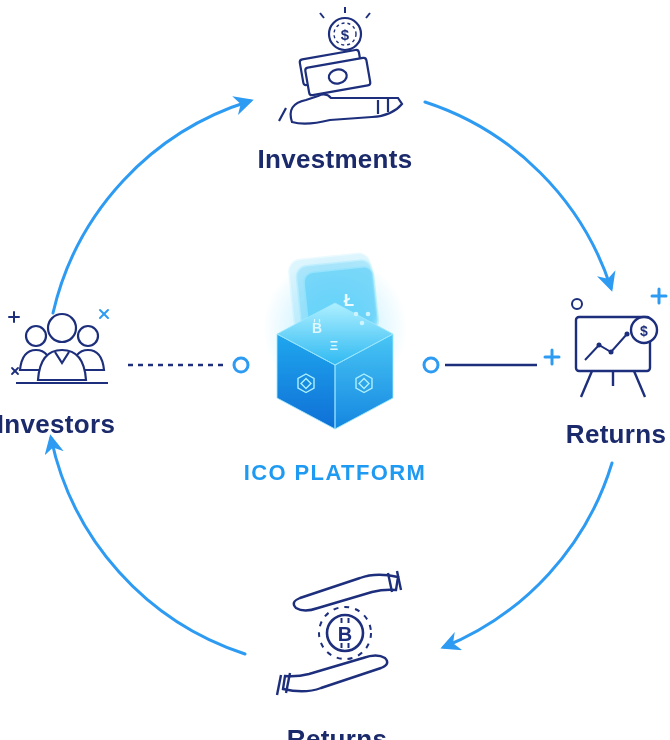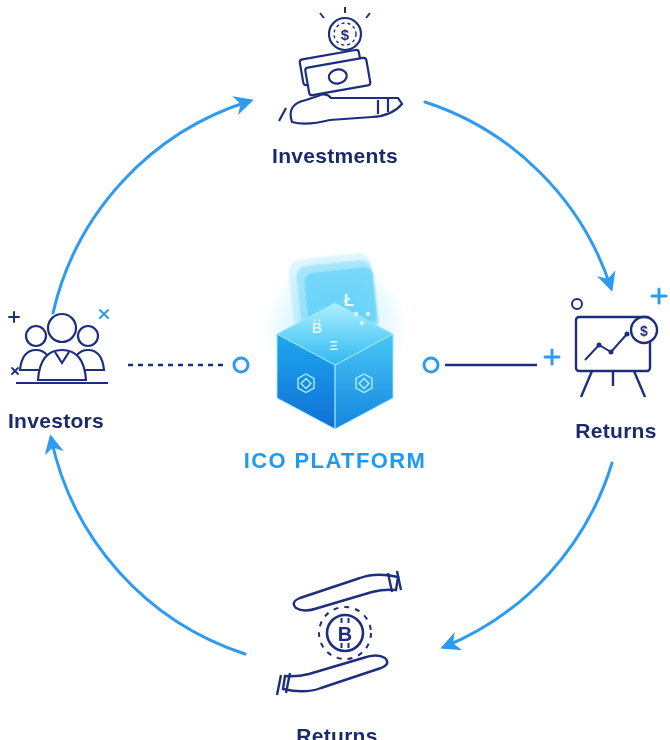--- a/index.html
+++ b/index.html
@@ -12,21 +12,21 @@
   .stage {
     position: relative;
     width: 670px; height: 740px;
     background: #ffffff;
   }
   .stage > svg { position: absolute; left: 0; top: 0; }
   .node-label {
     position: absolute;
     transform: translateX(-50%);
     font-weight: 700;
-    font-size: 21px;
+    font-size: 26px;
     color: #1b2a6b;
     letter-spacing: 0.3px;
     white-space: nowrap;
   }
   .center-title {
     position: absolute;
     transform: translateX(-50%);
     font-weight: 800;
     font-size: 22px;
     color: #1e9af2;
@@ -195,14 +195,14 @@
   </svg>
 
   <div class="node-label" style="left:335px; top:144px;">Investments</div>
 
   <div class="node-label" style="left:616px; top:419px;">Returns</div>
 
   <div class="node-label" style="left:337px; top:708px;margin-top:16px;">Returns</div>
 
   <div class="node-label" style="left:56px; top:409px;">Investors</div>
 
-  <div class="center-title" style="left:335px; top:448px;">ICO PLATFORM</div>
+  <div class="center-title" style="left:335px; top:460px;">ICO PLATFORM</div>
 </div>
 
 </body></html>

